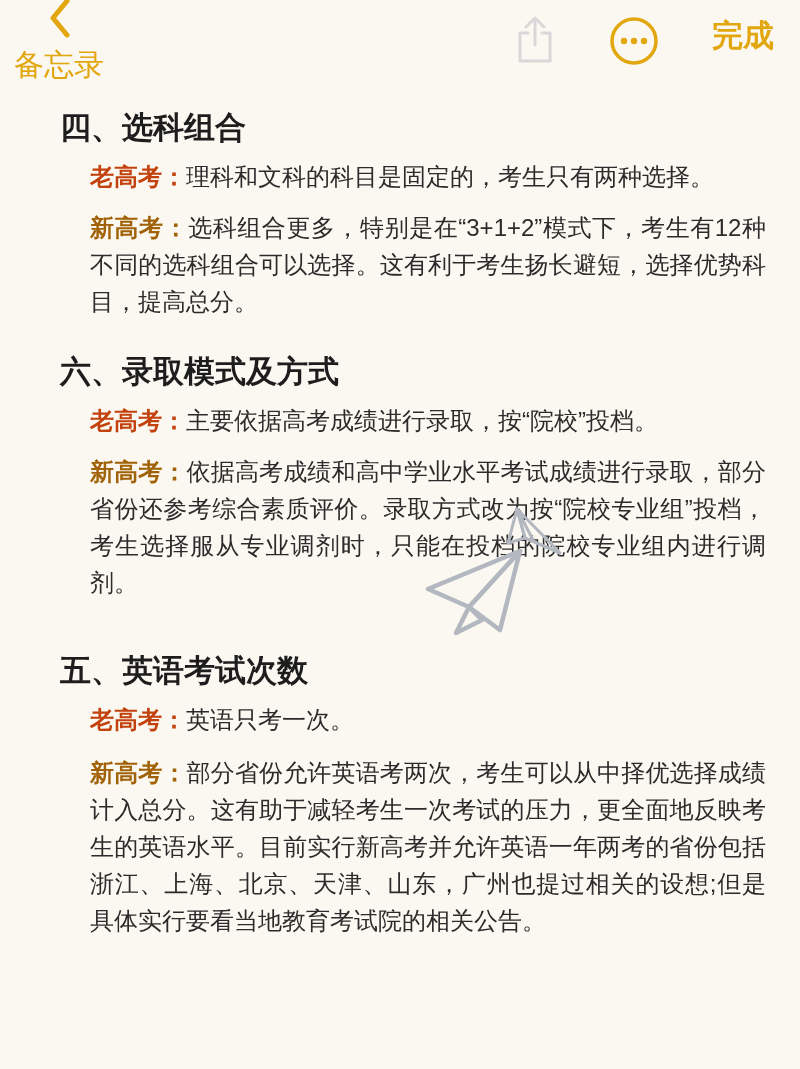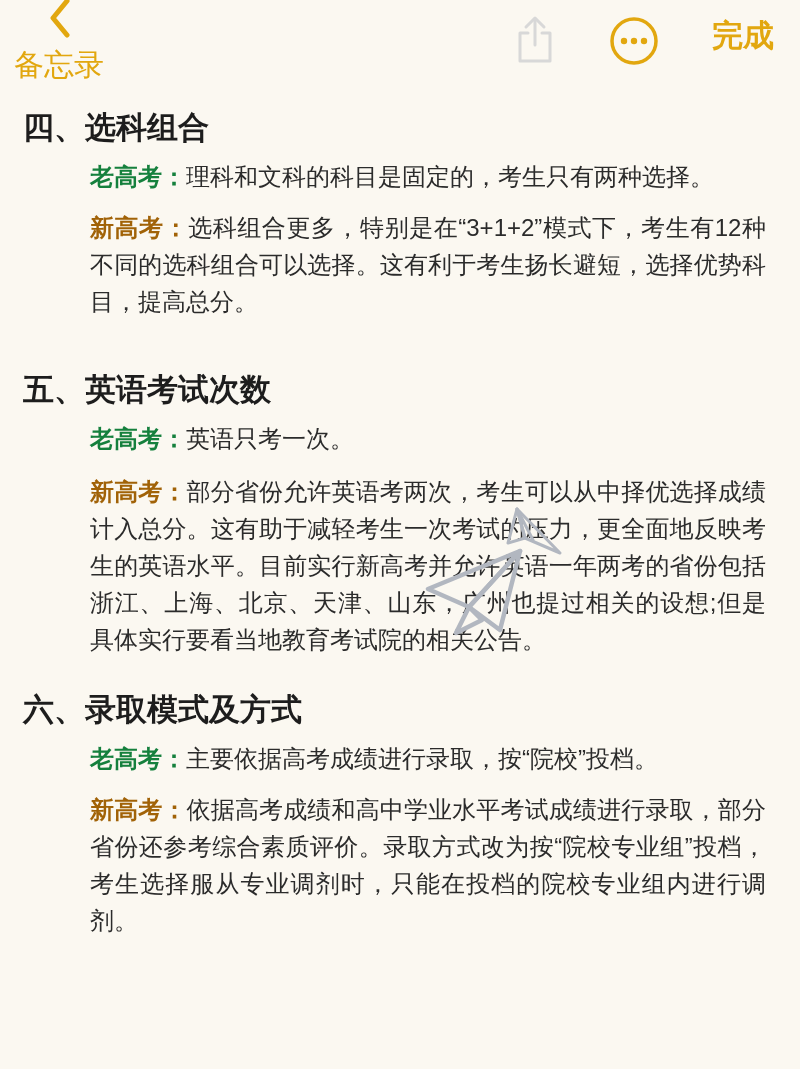--- a/index.html
+++ b/index.html
@@ -41,32 +41,32 @@
     color: #141414;
     white-space: nowrap;
   }
   .note-title .highlight { color: #e84b3a; }
   
   .note-body { position: relative; }
   .section h2 {
     font-size: 31px;
     font-weight: 800;
     color: #1d1d1d;
-    margin: 0 0 10px 23px;
+    margin: 0 0 10px 60px;
     line-height: 40px;
   }
   .section p {
     font-size: 24px;
     line-height: 37px;
     color: #2b2b2b;
     margin: 0 34px 14px 90px;
     text-align: justify;
   }
   .label { font-weight: 800; }
-  .label.old { color: #15803d; }
+  .label.old { color: #c2410c; }
   .label.new { color: #a16207; }
   .s4 h2 { margin-top: 26px; }
   .s4 .p-new { margin-bottom: 0; }
   .s5 h2 { margin-top: 50px; }
   .s5 .p-new { margin-top: 16px; margin-bottom: 0; }
   .s6 h2 { margin-top: 32px; }
   .s6 .p-new { margin-top: 10px; }
   
   .planes {
     position: absolute;
@@ -130,25 +130,25 @@
       </g>
 
       <g stroke-width="4.5">
         <path d="M108 55 L16 93 L57 111 Z"></path>
         <path d="M108 55 L57 111 L88 134 Z"></path>
         <path d="M57 111 L44 137 L70 124 Z"></path>
       </g>
     </svg>
   </div>
 
+  <section class="section s6">
+    <h2>六、录取模式及方式</h2>
+    <p class="p-old"><span class="label old">老高考：</span><span>主要依据高考成绩进行录取，按“院校”投档。</span></p>
+    <p class="p-new"><span class="label new">新高考：</span><span>依据高考成绩和高中学业水平考试成绩进行录取，部分省份还参考综合素质评价。录取方式改为按“院校专业组”投档，考生选择服从专业调剂时，只能在投档的院校专业组内进行调剂。</span></p>
+  </section>
+
   <section class="section s5">
     <h2>五、英语考试次数</h2>
     <p class="p-old"><span class="label old">老高考：</span><span>英语只考一次。</span></p>
     <p class="p-new"><span class="label new">新高考：</span><span>部分省份允许英语考两次，考生可以从中择优选择成绩计入总分。这有助于减轻考生一次考试的压力，更全面地反映考生的英语水平。目前实行新高考并允许英语一年两考的省份包括浙江、上海、北京、天津、山东，广州也提过相关的设想;但是具体实行要看当地教育考试院的相关公告。</span></p>
   </section>
 
-  <section class="section s6">
-    <h2>六、录取模式及方式</h2>
-    <p class="p-old"><span class="label old">老高考：</span><span>主要依据高考成绩进行录取，按“院校”投档。</span></p>
-    <p class="p-new"><span class="label new">新高考：</span><span>依据高考成绩和高中学业水平考试成绩进行录取，部分省份还参考综合素质评价。录取方式改为按“院校专业组”投档，考生选择服从专业调剂时，只能在投档的院校专业组内进行调剂。</span></p>
-  </section>
-
 </main>
 
 </body></html>

